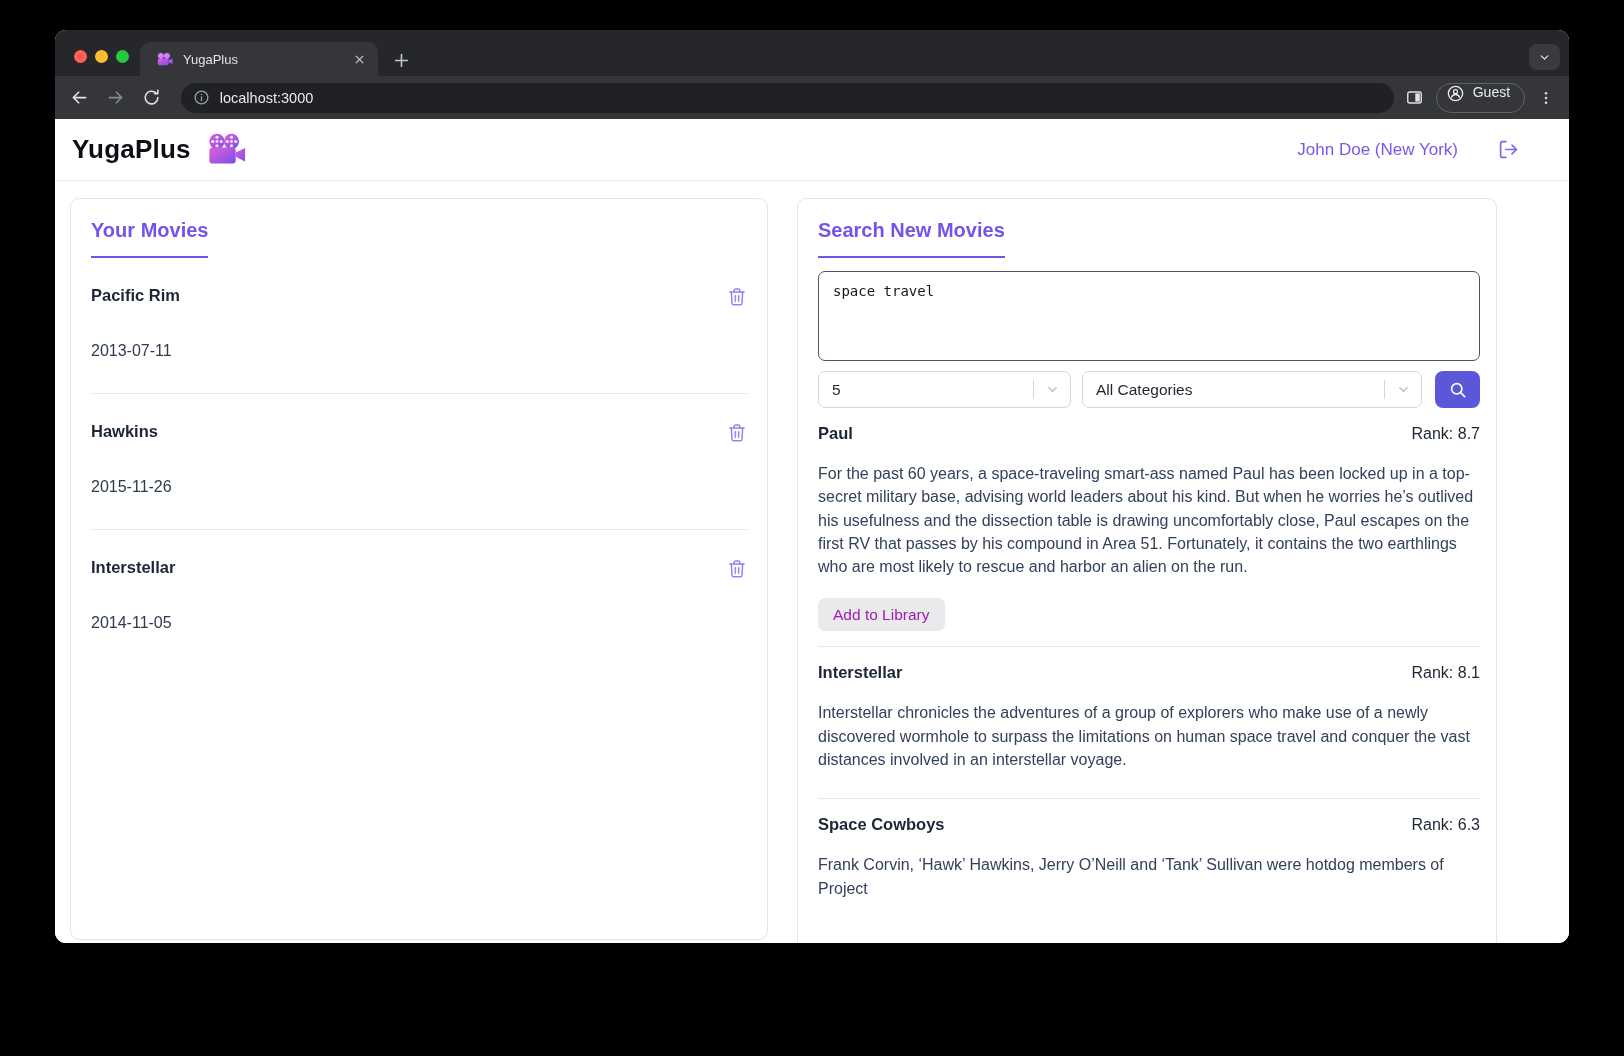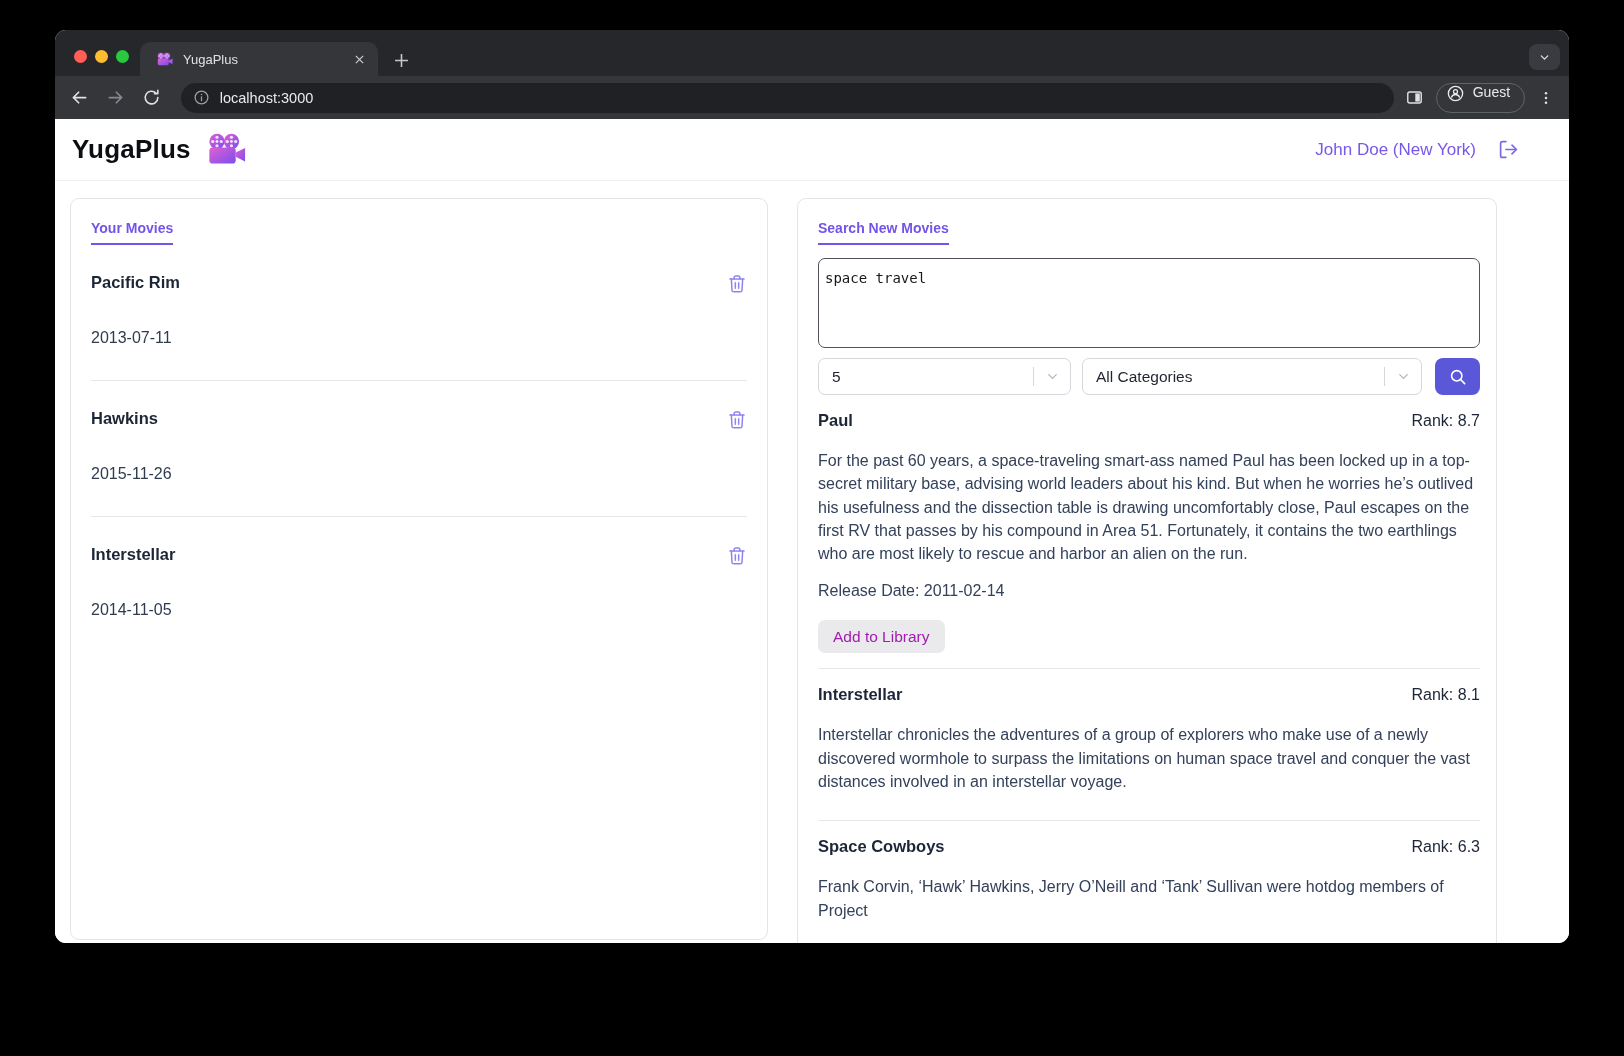--- a/index.html
+++ b/index.html
@@ -39,40 +39,40 @@
                 display:flex; align-items:flex-start; gap:8px; padding:0 14px 0 9px;
                 color:#e8eaed; font-size:14px; cursor:pointer; }
 
   
   .page { flex:1; background:#fff; display:flex; flex-direction:column; overflow:hidden; }
   .app-header { height:62px; flex:none; display:flex; align-items:center;
                 justify-content:space-between; padding:0 50px 0 17px;
                 border-bottom:1px solid #eeeef2; }
   .brand { display:flex; align-items:center; gap:14px; }
   .brand-title { font-size:26px; font-weight:700; color:#0c0e13; letter-spacing:.2px; }
-  .account { display:flex; align-items:center; gap:22px; }
+  .account { display:flex; align-items:center; gap:40px; }
   .user-link { color:#7957e8; font-size:17px; text-decoration:none; cursor:pointer; }
 
   .cards { display:flex; gap:29px; padding:17px 0 0 15px; align-items:flex-start; }
   .card { border:1px solid #e4e4e9; border-radius:9px; background:#fff; }
   .card-left { width:698px; height:742px; padding:20px; }
   .card-right { width:700px; min-height:900px; padding:20px 16px 20px 20px; }
-  .panel-title { display:inline-block; font-size:14px; font-weight:700; color:#7453e8;
-                 padding-bottom:7px; border-bottom:2px solid #7453e8; }
+  .panel-title { display:inline-block; font-size:20px; font-weight:700; color:#7453e8;
+                 padding-bottom:14px; border-bottom:2px solid #7453e8; }
 
   
   .movie-head { display:flex; justify-content:space-between; align-items:flex-start; margin-top:28px;text-align:center; }
   .movie-title { font-size:16.5px; font-weight:700; color:#1c2637; }
   .movie-date { margin-top:31px; font-size:16px; color:#2f3b4e; }
   .movie-divider { border:none; border-top:1px solid #e6e7eb; margin:33px 0 0; }
   .trash-btn { background:none; border:none; padding:0; cursor:pointer; }
 
   
   .search-textarea { display:block; margin-top:13px; width:100%; height:90px;
-                     border:1px solid #52525b; border-radius:7px; padding:11px 6px;
+                     border:1px solid #52525b; border-radius:7px; padding:11px 14px;
                      font-family:"DejaVu Sans Mono","Liberation Mono",monospace;
                      font-size:14px; color:#18181b; resize:none; }
   .controls { display:flex; align-items:center; margin-top:10px; gap:11px; }
   .select-box { height:37px; border:1px solid #d6d6dc; border-radius:7px; background:#fff;
                 display:flex; align-items:center; cursor:pointer; }
   .select-value { flex:1; padding-left:13px; font-size:15.5px; color:#1f2430; white-space:nowrap; }
   .select-sep { width:1px; height:19px; background:#d6d6dc; }
   .select-caret { width:36px; display:flex; justify-content:center; }
   .sb-limit { width:253px; }
   .sb-cat { width:340px; }
@@ -321,21 +321,20 @@
               </svg>
             </button>
           </div>
           <div>
   <div>
     <div class="result-head">
       <span class="result-title">Paul</span>
       <span class="result-rank">Rank: 8.7</span>
     </div>
     <p class="result-desc">For the past 60 years, a space-traveling smart-ass named Paul has been locked up in a top-secret military base, advising world leaders about his kind. But when he worries he’s outlived his usefulness and the dissection table is drawing uncomfortably close, Paul escapes on the first RV that passes by his compound in Area 51. Fortunately, it contains the two earthlings who are most likely to rescue and harbor an alien on the run.</p>
-    <div class="result-release">Release Date: 2011-02-14</div>
     <button class="add-btn">Add to Library</button>
     <hr class="result-divider">
   </div>
 
   <div>
     <div class="result-head">
       <span class="result-title">Interstellar</span>
       <span class="result-rank">Rank: 8.1</span>
     </div>
     <p class="result-desc">Interstellar chronicles the adventures of a group of explorers who make use of a newly discovered wormhole to surpass the limitations on human space travel and conquer the vast distances involved in an interstellar voyage.</p>

